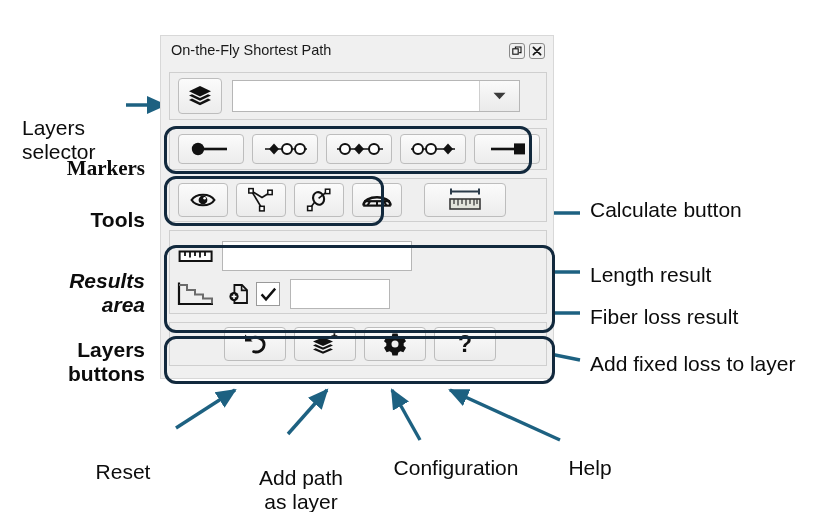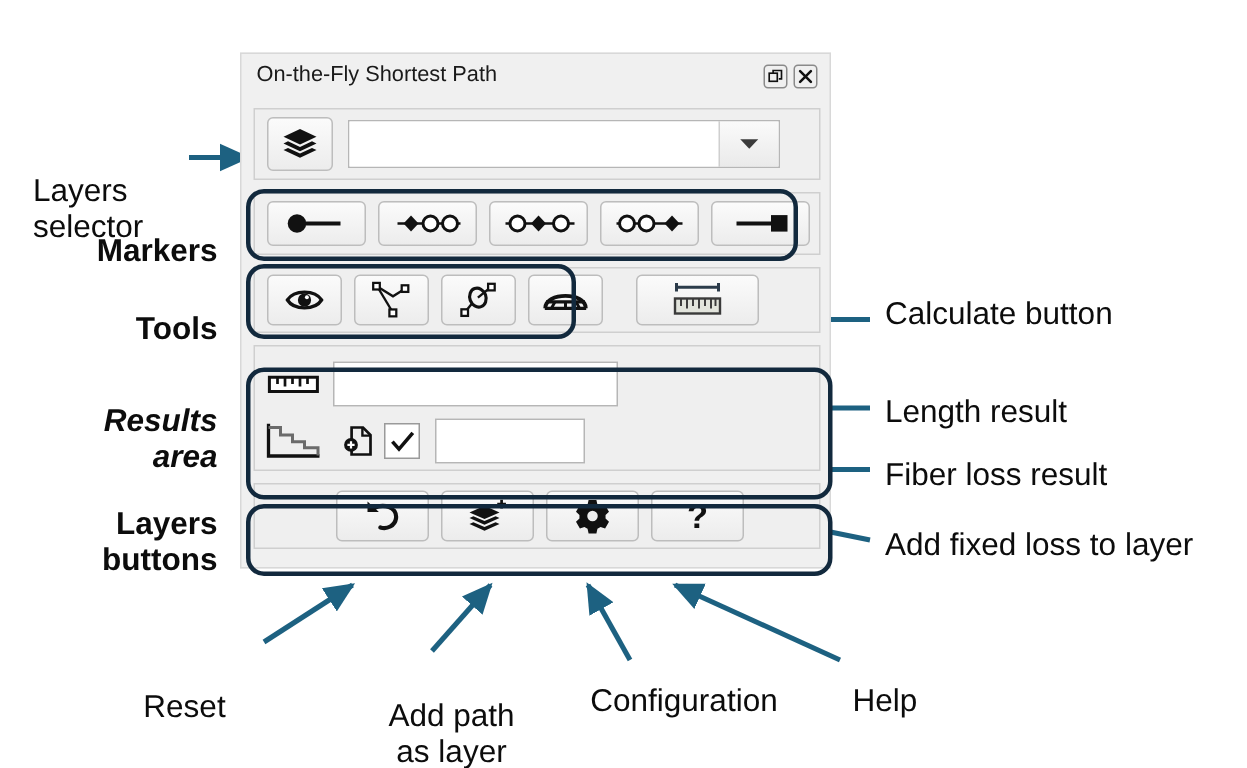--- a/index.html
+++ b/index.html
@@ -124,21 +124,21 @@
 </head>
 <body>
 
 <div class="stage">
 
   <div class="anno reg" style="left:22px;top:76px;width:120px;margin-top:40px;">
     <div>Layers</div>
     <div>selector</div>
   </div>
 
-  <div class="anno bold right" style="left:20px;top:156px;width:125px;">
+  <div class="anno bold right" style="left:20px;top:156px;width:125px;font-family:Liberation Serif, serif;">
     <div>Markers</div>
   </div>
 
   <div class="anno bold right" style="left:20px;top:208px;width:125px;">
     <div>Tools</div>
   </div>
 
   <div class="anno bold right" style="left:20px;top:269px;width:125px;font-style:italic;">
     <div>Results</div>
     <div>area</div>

